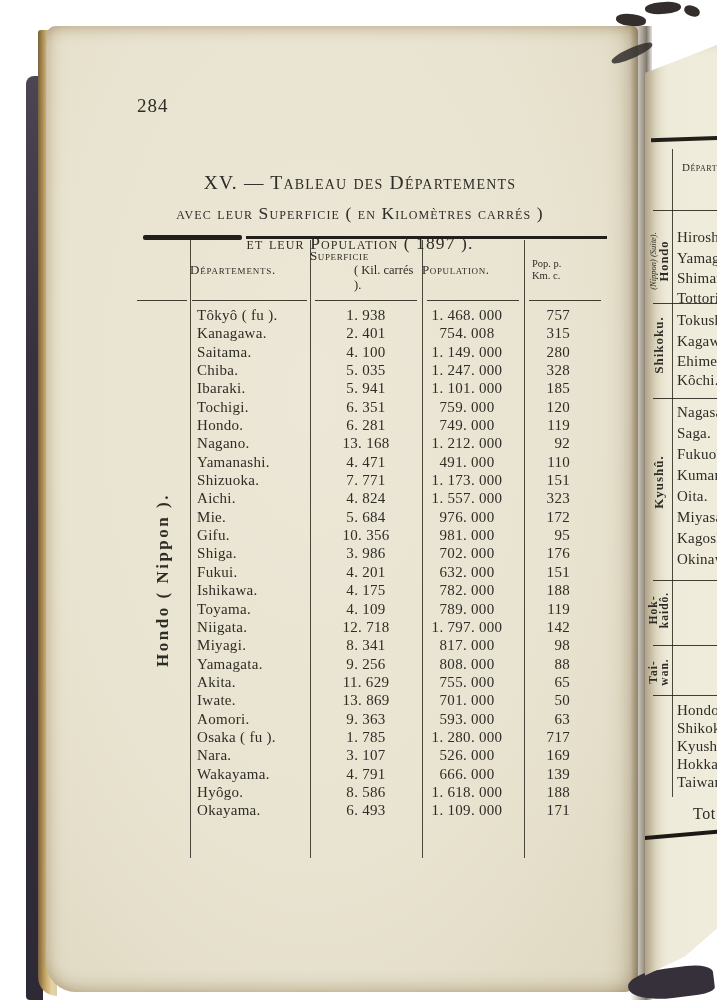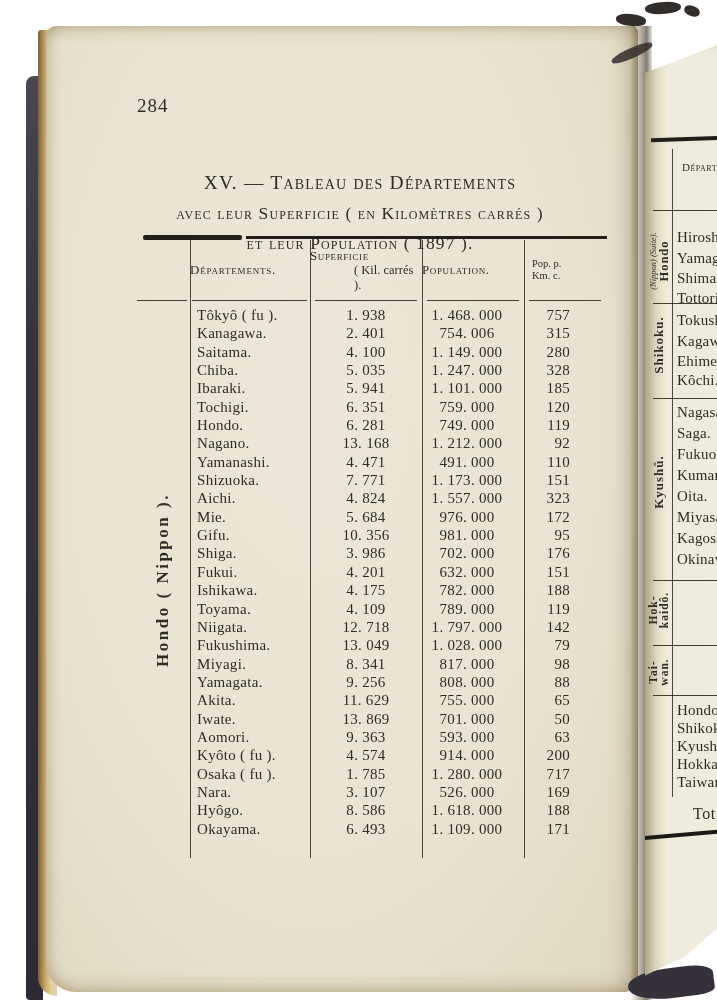--- a/index.html
+++ b/index.html
@@ -135,21 +135,21 @@
             <span class="tc spacer-cell"></span>
             <span class="tc dept-name-cell">Tôkyô ( fu ).</span>
             <span class="tc superficie-cell">1. 938</span>
             <span class="tc population-cell">1. 468. 000</span>
             <span class="tc density-cell">757</span>
           </div>
           <div class="trow">
             <span class="tc spacer-cell"></span>
             <span class="tc dept-name-cell">Kanagawa.</span>
             <span class="tc superficie-cell">2. 401</span>
-            <span class="tc population-cell">754. 006</span>
+            <span class="tc population-cell">754. 008</span>
             <span class="tc density-cell">315</span>
           </div>
           <div class="trow">
             <span class="tc spacer-cell"></span>
             <span class="tc dept-name-cell">Saitama.</span>
             <span class="tc superficie-cell">4. 100</span>
             <span class="tc population-cell">1. 149. 000</span>
             <span class="tc density-cell">280</span>
           </div>
           <div class="trow">
@@ -252,27 +252,20 @@
           </div>
           <div class="trow">
             <span class="tc spacer-cell"></span>
             <span class="tc dept-name-cell">Niigata.</span>
             <span class="tc superficie-cell">12. 718</span>
             <span class="tc population-cell">1. 797. 000</span>
             <span class="tc density-cell">142</span>
           </div>
           <div class="trow">
             <span class="tc spacer-cell"></span>
-            <span class="tc dept-name-cell">Fukushima.</span>
-            <span class="tc superficie-cell">13. 049</span>
-            <span class="tc population-cell">1. 028. 000</span>
-            <span class="tc density-cell">79</span>
-          </div>
-          <div class="trow">
-            <span class="tc spacer-cell"></span>
             <span class="tc dept-name-cell">Miyagi.</span>
             <span class="tc superficie-cell">8. 341</span>
             <span class="tc population-cell">817. 000</span>
             <span class="tc density-cell">98</span>
           </div>
           <div class="trow">
             <span class="tc spacer-cell"></span>
             <span class="tc dept-name-cell">Yamagata.</span>
             <span class="tc superficie-cell">9. 256</span>
             <span class="tc population-cell">808. 000</span>
@@ -294,38 +287,38 @@
           </div>
           <div class="trow">
             <span class="tc spacer-cell"></span>
             <span class="tc dept-name-cell">Aomori.</span>
             <span class="tc superficie-cell">9. 363</span>
             <span class="tc population-cell">593. 000</span>
             <span class="tc density-cell">63</span>
           </div>
           <div class="trow">
             <span class="tc spacer-cell"></span>
-            <span class="tc dept-name-cell">Kyôto ( fu ).</span>
-            <span class="tc superficie-cell">4. 574</span>
-            <span class="tc population-cell">914. 000</span>
-            <span class="tc density-cell">200</span>
-          </div>
-          <div class="trow">
-            <span class="tc spacer-cell"></span>
             <span class="tc dept-name-cell">Osaka ( fu ).</span>
             <span class="tc superficie-cell">1. 785</span>
             <span class="tc population-cell">1. 280. 000</span>
             <span class="tc density-cell">717</span>
           </div>
           <div class="trow">
             <span class="tc spacer-cell"></span>
             <span class="tc dept-name-cell">Nara.</span>
             <span class="tc superficie-cell">3. 107</span>
             <span class="tc population-cell">526. 000</span>
             <span class="tc density-cell">169</span>
+          </div>
+          <div class="trow">
+            <span class="tc spacer-cell"></span>
+            <span class="tc dept-name-cell">Wakayama.</span>
+            <span class="tc superficie-cell">4. 791</span>
+            <span class="tc population-cell">666. 000</span>
+            <span class="tc density-cell">139</span>
           </div>
           <div class="trow">
             <span class="tc spacer-cell"></span>
             <span class="tc dept-name-cell">Hyôgo.</span>
             <span class="tc superficie-cell">8. 586</span>
             <span class="tc population-cell">1. 618. 000</span>
             <span class="tc density-cell">188</span>
           </div>
           <div class="trow">
             <span class="tc spacer-cell"></span>

